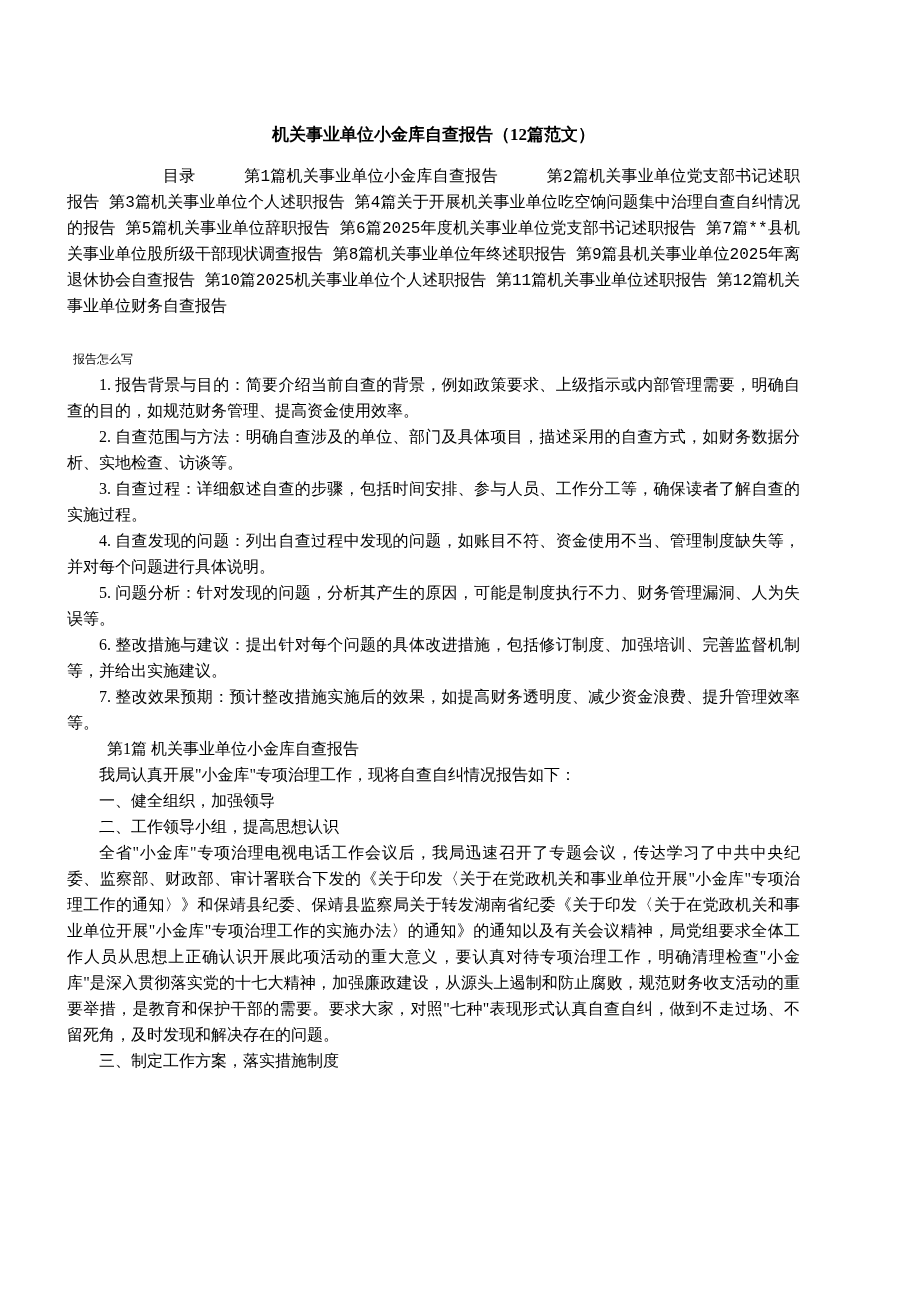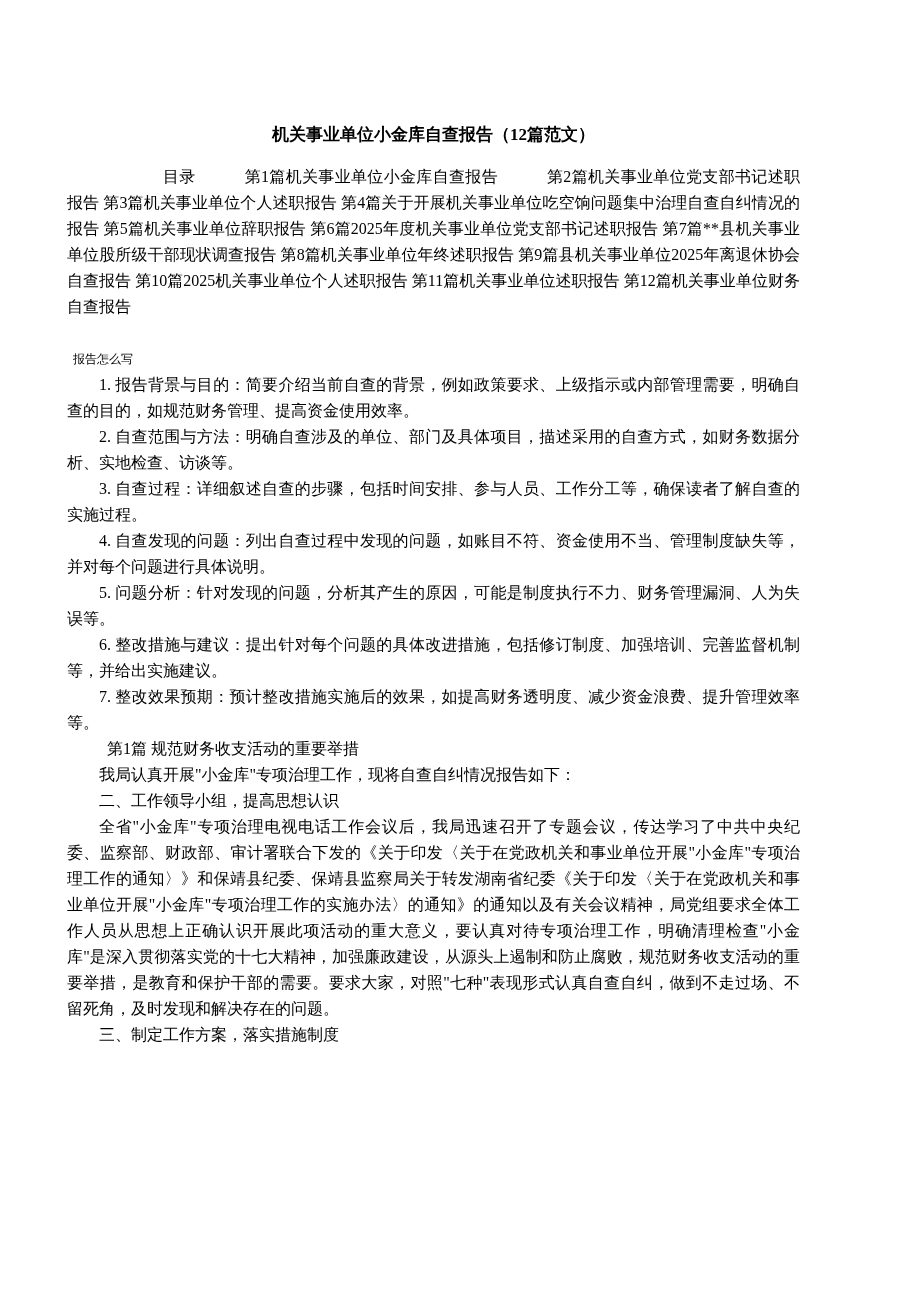--- a/index.html
+++ b/index.html
@@ -24,20 +24,21 @@
   .doc-title {
     text-align: center;
     font-weight: bold;
     font-size: 17px;
     margin: 0 0 16px 0;
   }
   .toc-para {
     margin: 0;
     text-align: justify;
     text-indent: 6em;
+    font-family: Liberation Mono, monospace;
   }
   .section-heading {
     margin: 26px 0 0 0;
     text-indent: 0.5em;
     font-weight: normal;
     font-size: 12px;
   }
   p.para {
     margin: 0;
     text-indent: 2em;
@@ -62,20 +63,21 @@
     <p class="para">1. 报告背景与目的：简要介绍当前自查的背景，例如政策要求、上级指示或内部管理需要，明确自查的目的，如规范财务管理、提高资金使用效率。</p>
     <p class="para">2. 自查范围与方法：明确自查涉及的单位、部门及具体项目，描述采用的自查方式，如财务数据分析、实地检查、访谈等。</p>
     <p class="para">3. 自查过程：详细叙述自查的步骤，包括时间安排、参与人员、工作分工等，确保读者了解自查的实施过程。</p>
     <p class="para">4. 自查发现的问题：列出自查过程中发现的问题，如账目不符、资金使用不当、管理制度缺失等，并对每个问题进行具体说明。</p>
     <p class="para">5. 问题分析：针对发现的问题，分析其产生的原因，可能是制度执行不力、财务管理漏洞、人为失误等。</p>
     <p class="para">6. 整改措施与建议：提出针对每个问题的具体改进措施，包括修订制度、加强培训、完善监督机制等，并给出实施建议。</p>
     <p class="para">7. 整改效果预期：预计整改措施实施后的效果，如提高财务透明度、减少资金浪费、提升管理效率等。</p>
   </div>
 
   <div>
-    <p class="para para-first-article">第1篇 规范财务收支活动的重要举措</p>
+    <p class="para para-first-article">第1篇 机关事业单位小金库自查报告</p>
     <p class="para">我局认真开展"小金库"专项治理工作，现将自查自纠情况报告如下：</p>
+    <p class="para">一、健全组织，加强领导</p>
     <p class="para">二、工作领导小组，提高思想认识</p>
     <p class="para">全省"小金库"专项治理电视电话工作会议后，我局迅速召开了专题会议，传达学习了中共中央纪委、监察部、财政部、审计署联合下发的《关于印发〈关于在党政机关和事业单位开展"小金库"专项治理工作的通知〉》和保靖县纪委、保靖县监察局关于转发湖南省纪委《关于印发〈关于在党政机关和事业单位开展"小金库"专项治理工作的实施办法〉的通知》的通知以及有关会议精神，局党组要求全体工作人员从思想上正确认识开展此项活动的重大意义，要认真对待专项治理工作，明确清理检查"小金库"是深入贯彻落实党的十七大精神，加强廉政建设，从源头上遏制和防止腐败，规范财务收支活动的重要举措，是教育和保护干部的需要。要求大家，对照"七种"表现形式认真自查自纠，做到不走过场、不留死角，及时发现和解决存在的问题。</p>
     <p class="para">三、制定工作方案，落实措施制度</p>
   </div>
 
 </div>
 
 </body></html>

